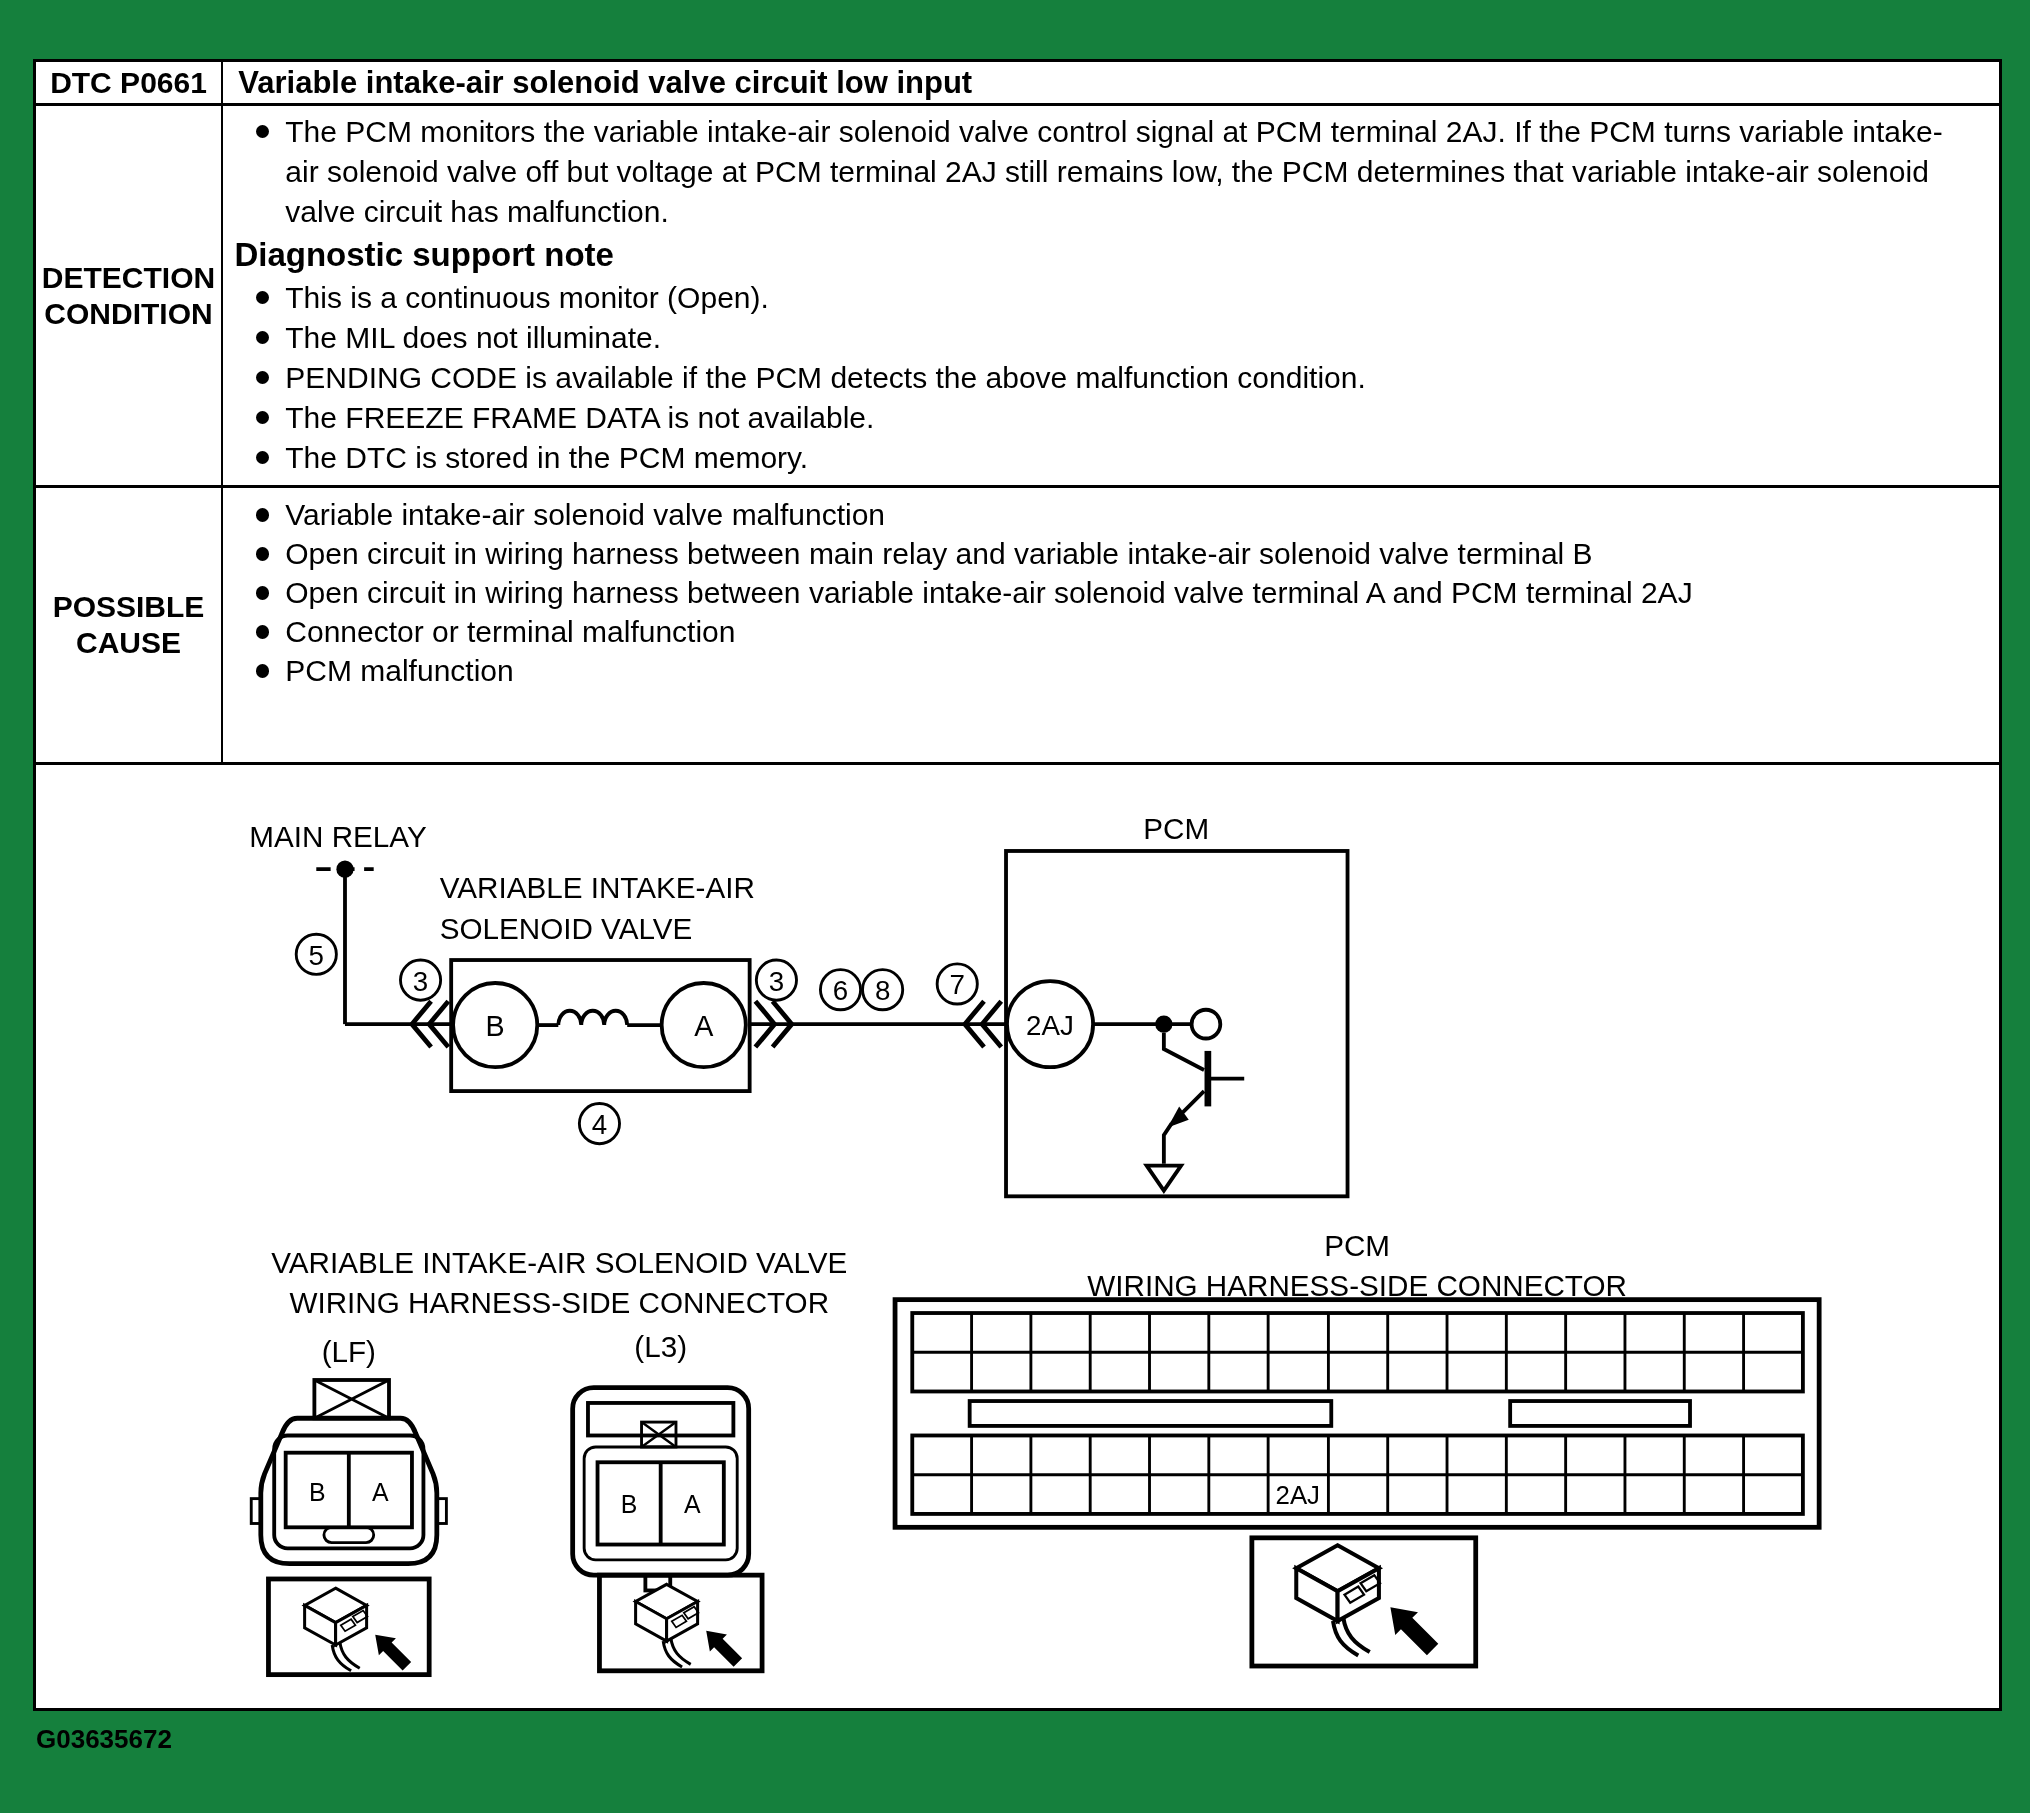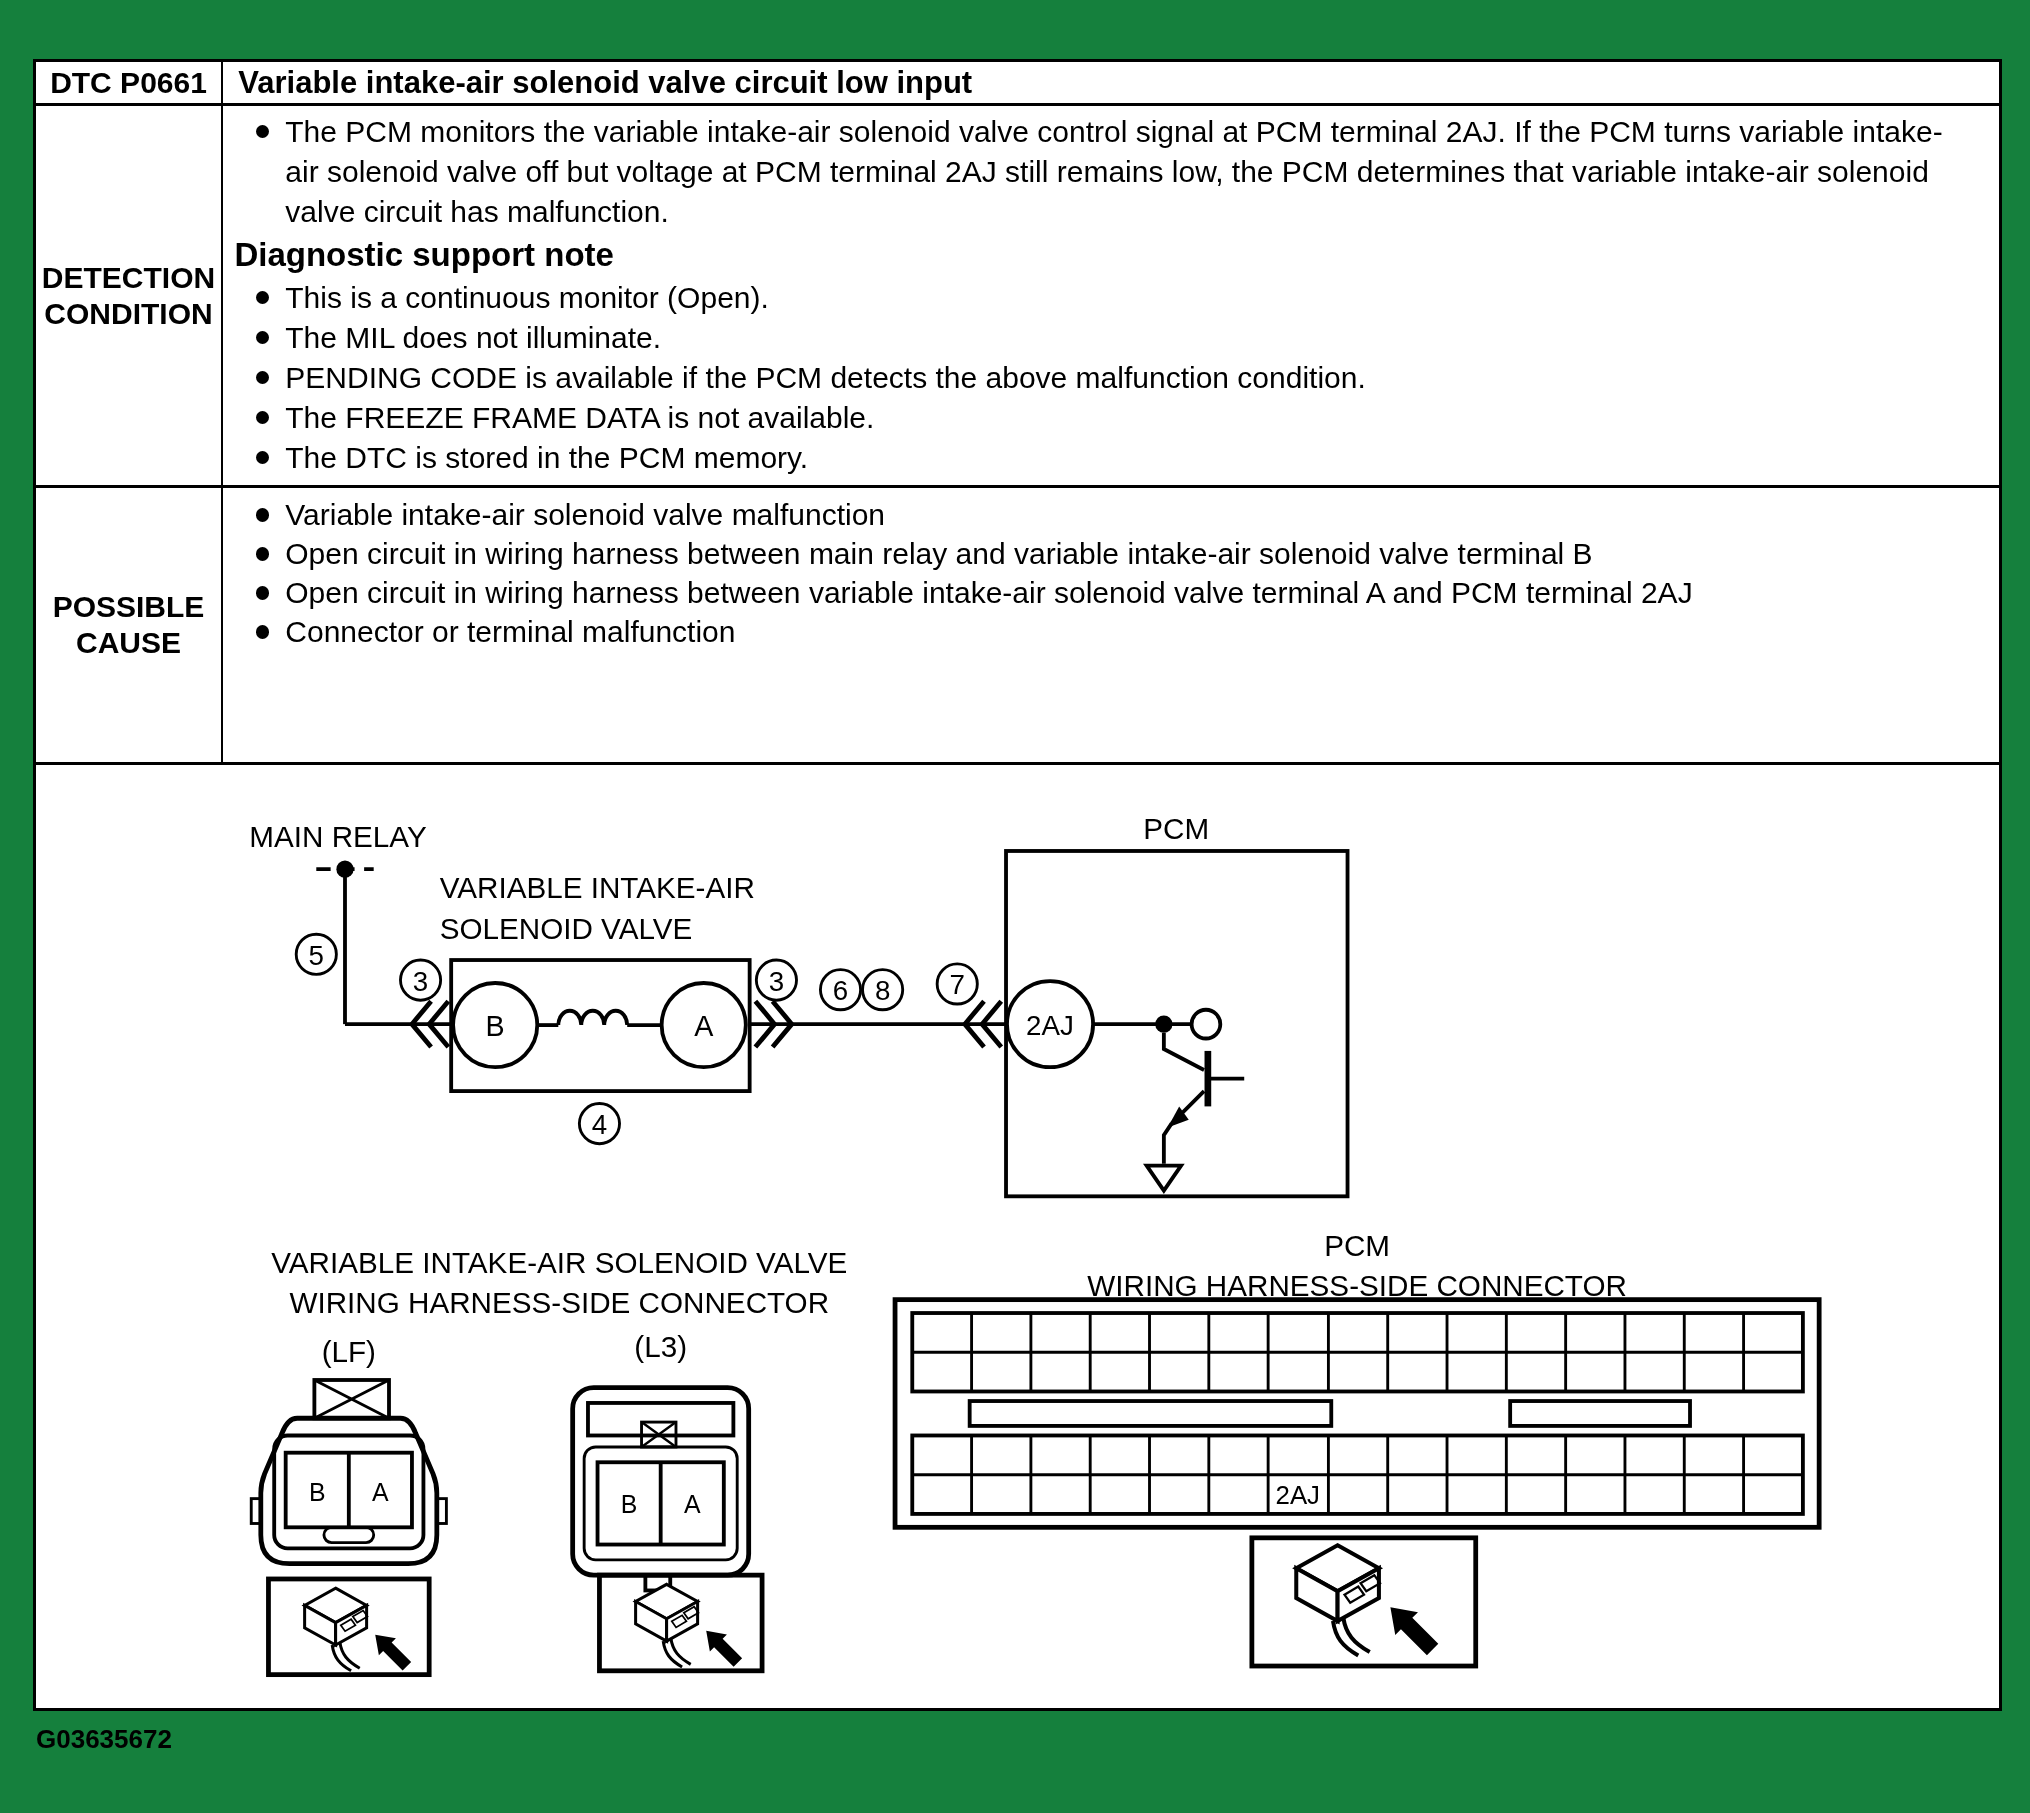--- a/index.html
+++ b/index.html
@@ -93,20 +93,24 @@
           <span class="bt" style="line-height:39px">Open circuit in wiring harness between main relay and variable intake-air solenoid valve terminal B</span>
         </div>
         <div class="bullet">
           <span class="dot"></span>
           <span class="bt" style="line-height:39px">Open circuit in wiring harness between variable intake-air solenoid valve terminal A and PCM terminal 2AJ</span>
         </div>
         <div class="bullet">
           <span class="dot"></span>
           <span class="bt" style="line-height:39px">Connector or terminal malfunction</span>
         </div>
+        <div class="bullet">
+          <span class="dot"></span>
+          <span class="bt" style="line-height:39px">PCM malfunction</span>
+        </div>
       </div>
     </div>
 
     <div class="row r-diag">
       <svg viewBox="39 814 2052 972" preserveAspectRatio="xMidYMid meet">
         <defs>
           <g id="conn-icon">
             <path d="M58,4 L94,24 L58,44 L22,24 Z" fill="#fff" stroke="#000" stroke-width="3.5"></path>
             <path d="M22,24 V50 L58,70 V44 Z" fill="#fff" stroke="#000" stroke-width="3.5"></path>
             <path d="M58,44 V70 L94,50 V24 Z" fill="#fff" stroke="#000" stroke-width="3.5"></path>

